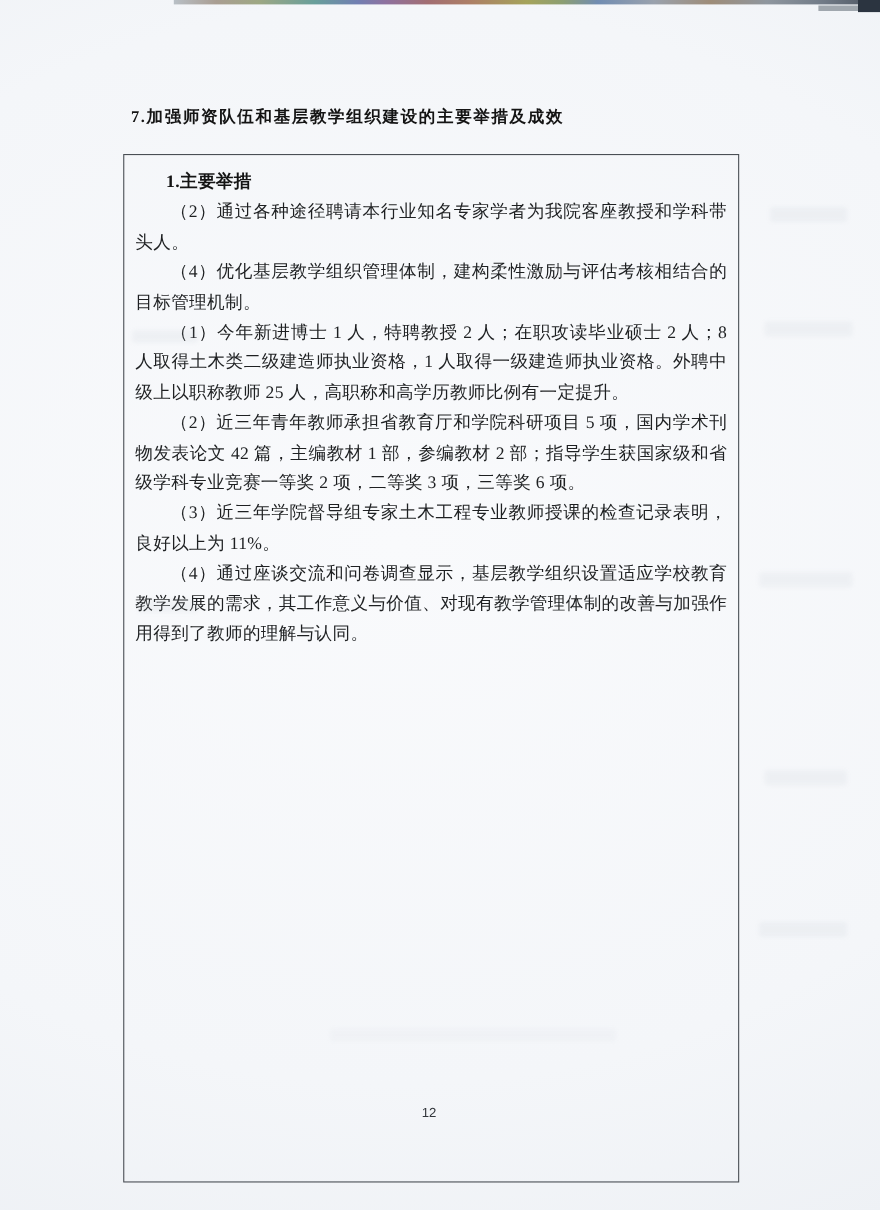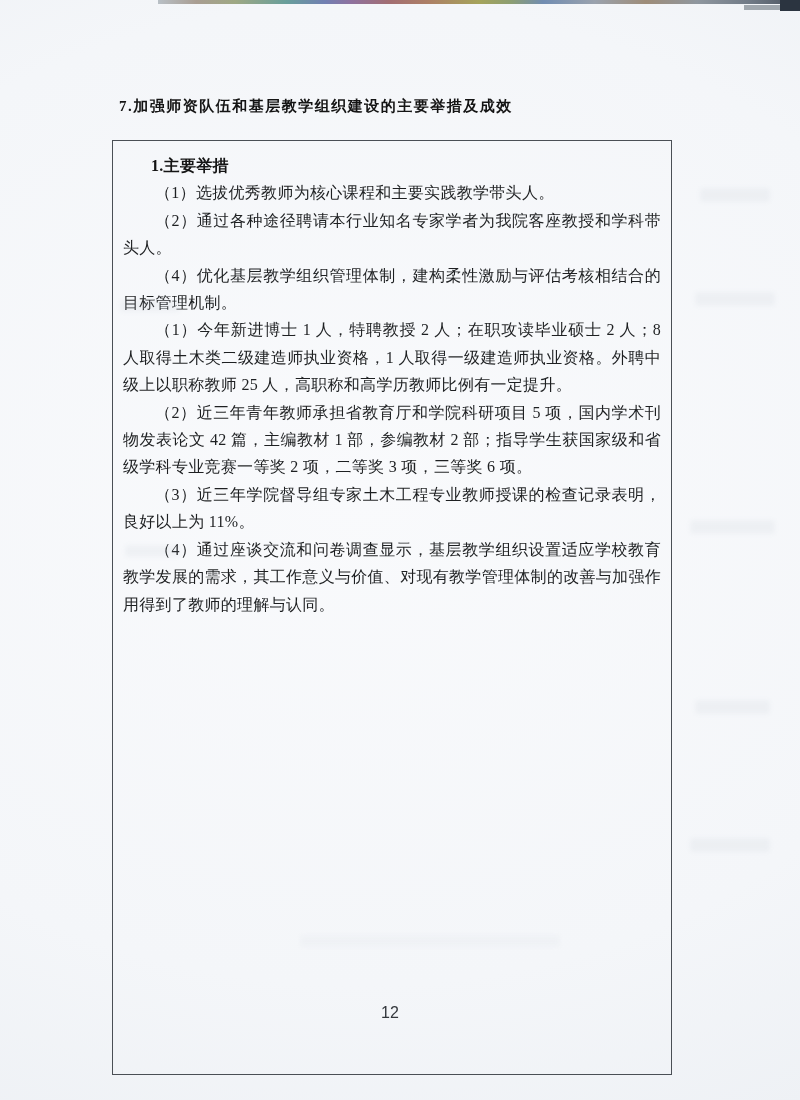--- a/index.html
+++ b/index.html
@@ -88,21 +88,21 @@
     font-weight: bold;
     text-indent: 1.75em;
     color: #141414;
   }
   .page-number {
     position: absolute;
     left: 0;
     top: 1004px;
     width: 780px;
     text-align: center;
-    font-size: 16px;
+    font-size: 12px;
     color: #33373c;
     font-family: "Liberation Sans", "DejaVu Sans", sans-serif;
   }
   
   .smudge {
     position: absolute;
     background: #aab4c0;
     opacity: 0.10;
     border-radius: 3px;
     filter: blur(2px);
@@ -114,21 +114,20 @@
 <div class="paper">
 
   <div class="scan-strip"></div>
   <div class="scan-corner-mid"></div>
   <div class="scan-corner-dark"></div>
 
   <h1 class="page-title">7.加强师资队伍和基层教学组织建设的主要举措及成效</h1>
 
   <div class="content-box">
     <p class="section-heading">1.主要举措</p>
-    <p>（1）选拔优秀教师为核心课程和主要实践教学带头人。</p>
     <p>（2）通过各种途径聘请本行业知名专家学者为我院客座教授和学科带头人。</p>
     <p>（4）优化基层教学组织管理体制，建构柔性激励与评估考核相结合的目标管理机制。</p>
     <p>（1）今年新进博士 1 人，特聘教授 2 人；在职攻读毕业硕士 2 人；8 人取得土木类二级建造师执业资格，1 人取得一级建造师执业资格。外聘中级上以职称教师 25 人，高职称和高学历教师比例有一定提升。</p>
     <p>（2）近三年青年教师承担省教育厅和学院科研项目 5 项，国内学术刊物发表论文 42 篇，主编教材 1 部，参编教材 2 部；指导学生获国家级和省级学科专业竞赛一等奖 2 项，二等奖 3 项，三等奖 6 项。</p>
     <p>（3）近三年学院督导组专家土木工程专业教师授课的检查记录表明，良好以上为 11%。</p>
     <p>（4）通过座谈交流和问卷调查显示，基层教学组织设置适应学校教育教学发展的需求，其工作意义与价值、对现有教学管理体制的改善与加强作用得到了教师的理解与认同。</p>
   </div>
 
   <div class="smudge" style="left:700px; top:188px; width:70px; height:14px;"></div>
   <div class="smudge" style="left:695px; top:292px; width:80px; height:14px;"></div>

